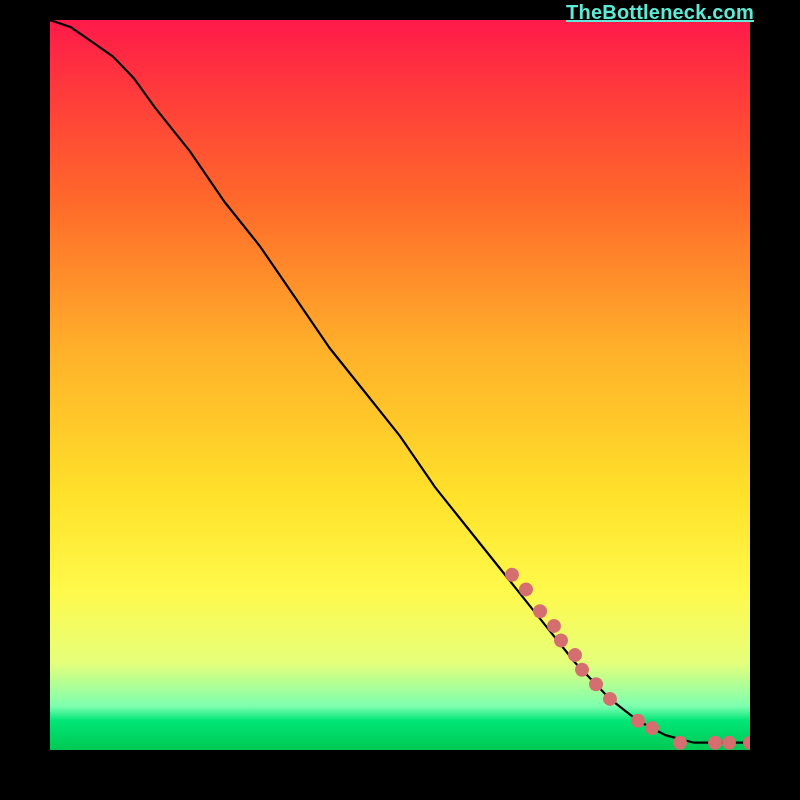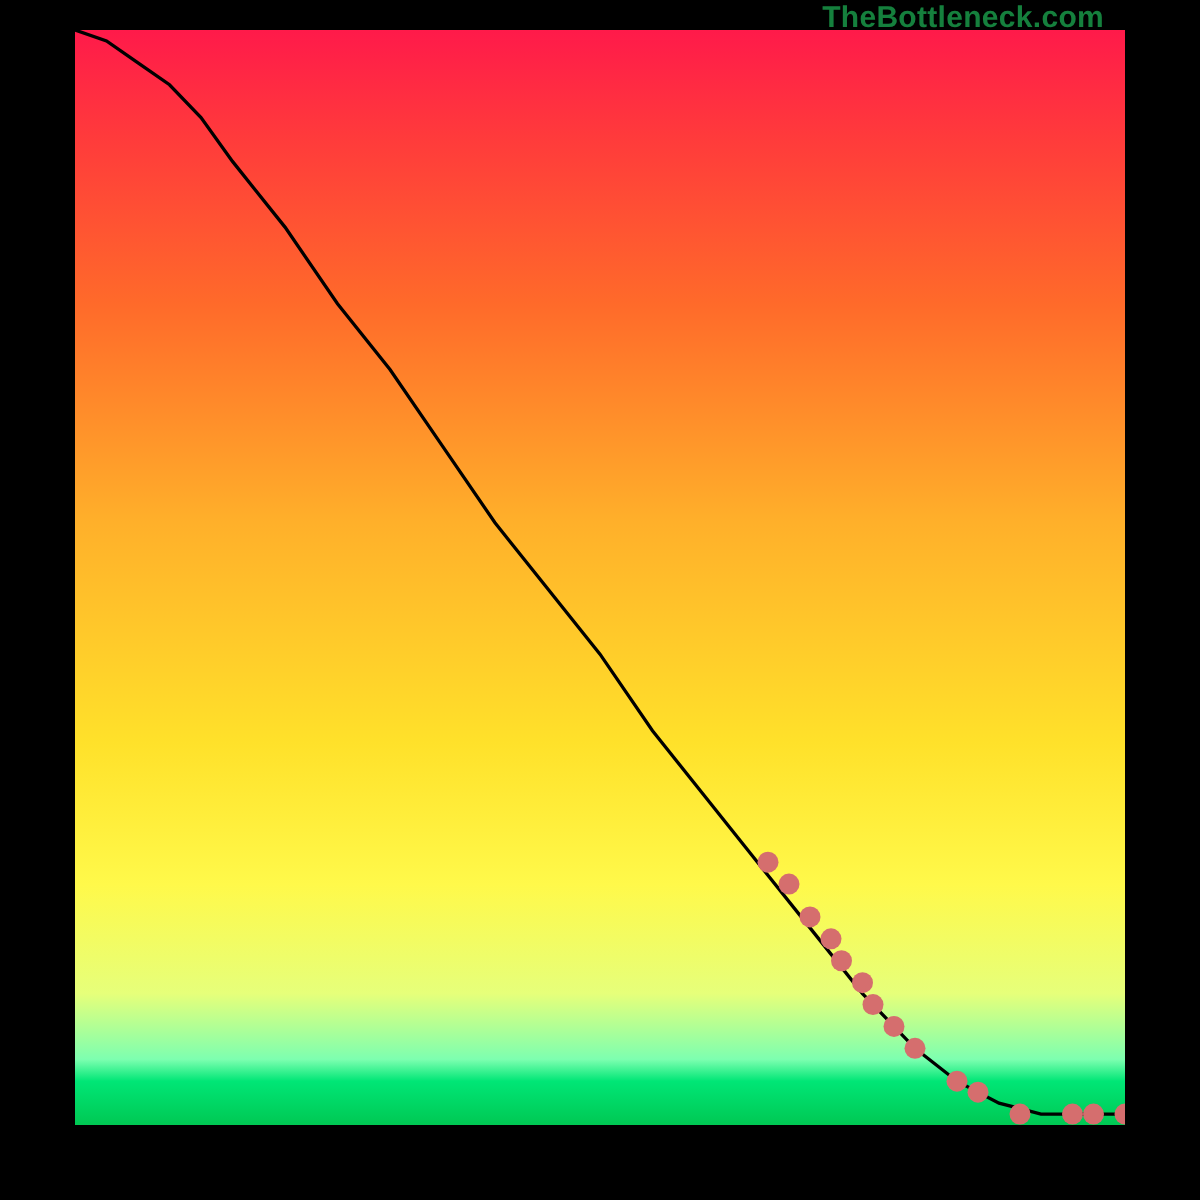--- a/index.html
+++ b/index.html
@@ -16,24 +16,25 @@
       #ffb02a 45%,
       #ffe12a 65%,
       #fff94a 78%,
       #e6ff7a 88%,
       #7dffb0 94%,
       #00e676 96%,
       #00c853 100%);
   }
   .attrib {
     position: absolute;
-    right: 64px; top: 2px;
+    right: 46px; top: 2px;
     font: 600 20px/1 Arial, Helvetica, sans-serif;
-    color: #15803d;
+    color: #5eead4;
     letter-spacing: 0.2px;
+    text-decoration: underline;
   }
   svg.curve { position: absolute; left: 0; top: 0; }
   .dot { fill: #d56e6e; }
 </style>
 </head>
 <body>
 
 <div class="stage">
 
   <div class="plot-area">

